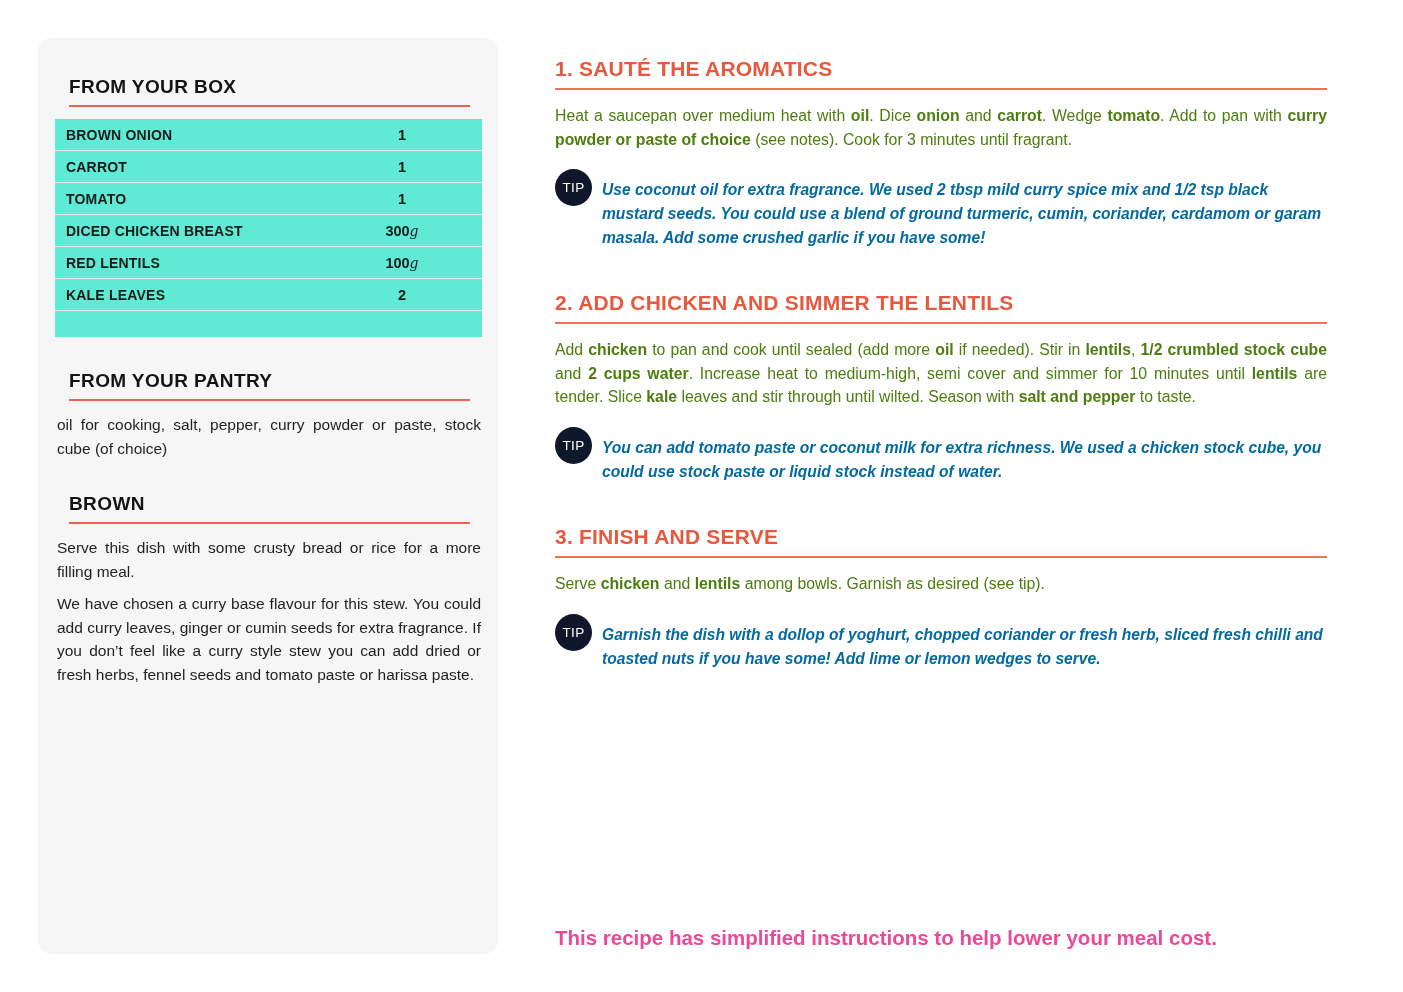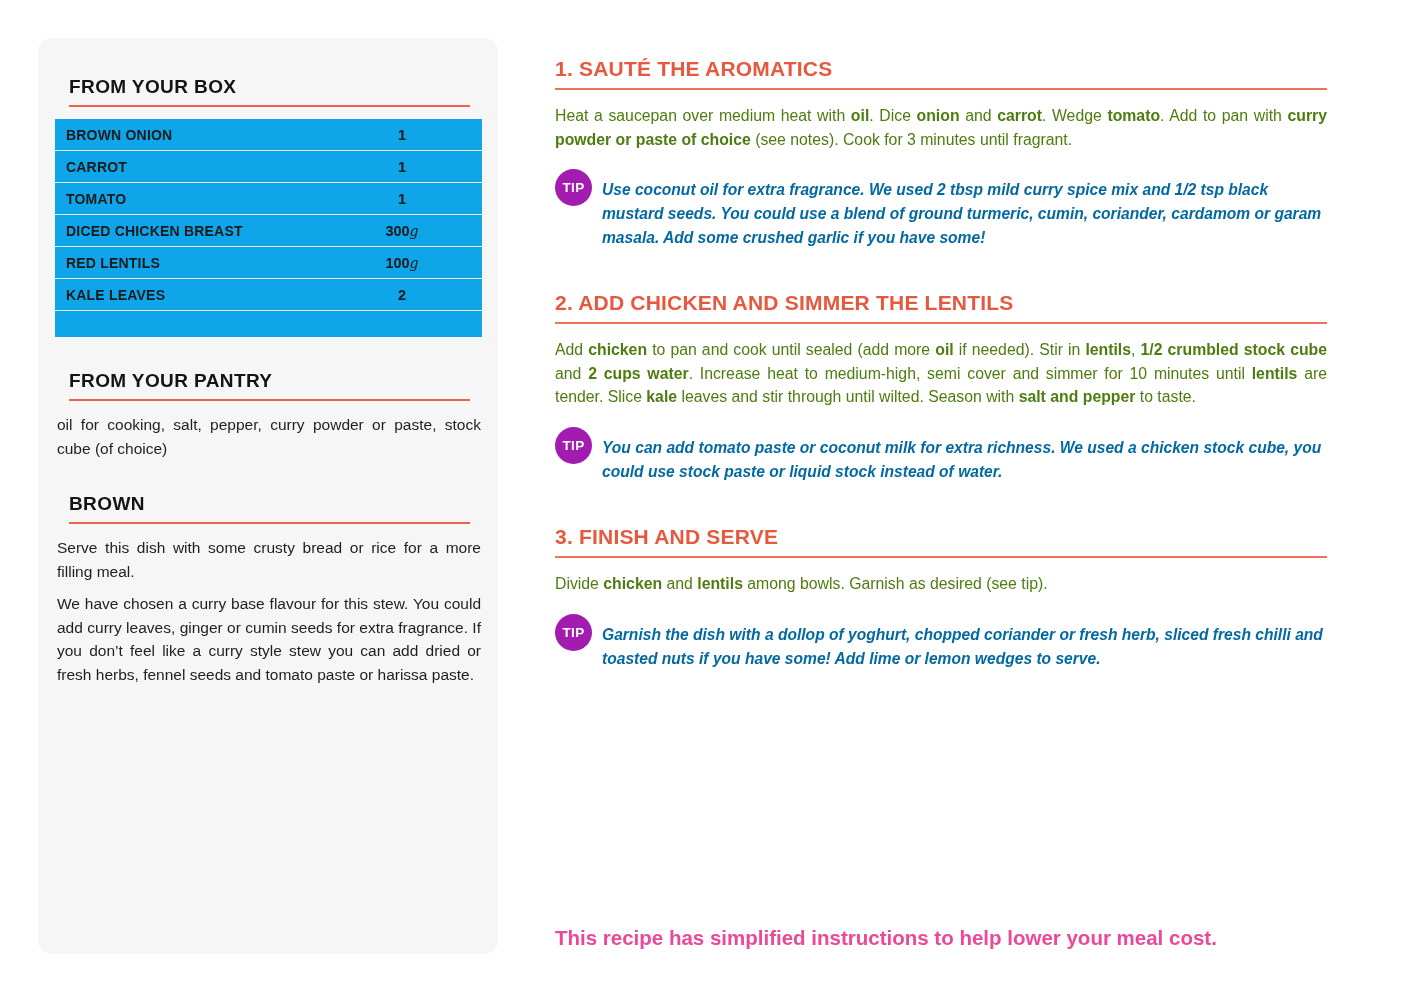--- a/index.html
+++ b/index.html
@@ -12,21 +12,21 @@
   .sidebar{
     position:absolute;left:38px;top:38px;width:460px;height:916px;
     background:#F6F6F6;border-radius:14px;box-sizing:border-box;
     padding:26px 16px 0 19px;
   }
   .side-heading{
     font-size:19px;font-weight:700;letter-spacing:.4px;color:#141414;
     margin:12px;padding-bottom:7px;border-bottom:2px solid #E8644C;
   }
   .ing-table{
-    background:#0ea5e9;margin:11px 0 0 -2px;width:427px;
+    background:#5eead4;margin:11px 0 0 -2px;width:427px;
   }
   .ing-row{
     display:flex;align-items:center;height:31px;
     border-bottom:1px solid #E9E9E9;
   }
   .ing-row.spacer{height:26px;border-bottom:none;}
   .ing-name{
     flex:1;font-size:14px;font-weight:700;letter-spacing:.2px;padding-left:11px;
   }
   .ing-qty{
@@ -54,21 +54,21 @@
   .step-body{
     font-size:15.8px;line-height:23.5px;text-align:justify;color:#4d7c0f;
     margin:14px 0 0 0;
   }
   .step-body .b{font-weight:700;}
   .tip{
     display:flex;align-items:flex-start;margin:17px 0 0 0;
   }
   .tip-badge{
     flex:0 0 auto;width:37px;height:37px;border-radius:50%;
-    background:#a21caf;color:#ffffff;font-size:13.5px;font-weight:700;
+    background:#0f172a;color:#ffffff;font-size:13.5px;font-weight:400;
     display:flex;align-items:center;justify-content:center;letter-spacing:.3px;
     margin-top:1px;
   }
   .tip-text{
     margin:10px 0 0 10px;font-size:15.6px;line-height:23.8px;
     font-weight:700;font-style:italic;color:#0369a1;
   }
   .footer-note{
     position:absolute;left:555px;top:926px;width:772px;
     font-size:20.5px;font-weight:700;color:#ec4899;white-space:nowrap;
@@ -128,21 +128,21 @@
     <section class="step">
       <h2 class="step-heading">2. ADD CHICKEN AND SIMMER THE LENTILS</h2>
       <p class="step-body"><span>Add </span><span class="b">chicken</span><span> to pan and cook until sealed (add more </span><span class="b">oil</span><span> if needed). Stir in </span><span class="b">lentils</span><span>, </span><span class="b">1/2 crumbled stock cube</span><span> and </span><span class="b">2 cups water</span><span>. Increase heat to medium-high, semi cover and simmer for 10 minutes until </span><span class="b">lentils</span><span> are tender. Slice </span><span class="b">kale</span><span> leaves and stir through until wilted. Season with </span><span class="b">salt and pepper</span><span> to taste.</span></p>
       <div class="tip">
         <span class="tip-badge">TIP</span>
         <p class="tip-text">You can add tomato paste or coconut milk for extra richness. We used a chicken stock cube, you could use stock paste or liquid stock instead of water.</p>
       </div>
     </section>
     <section class="step">
       <h2 class="step-heading">3. FINISH AND SERVE</h2>
-      <p class="step-body"><span>Divide </span><span class="b">chicken</span><span> and </span><span class="b">lentils</span><span> among bowls. Garnish as desired (see tip).</span></p>
+      <p class="step-body"><span>Serve </span><span class="b">chicken</span><span> and </span><span class="b">lentils</span><span> among bowls. Garnish as desired (see tip).</span></p>
       <div class="tip">
         <span class="tip-badge">TIP</span>
         <p class="tip-text">Garnish the dish with a dollop of yoghurt, chopped coriander or fresh herb, sliced fresh chilli and toasted nuts if you have some! Add lime or lemon wedges to serve.</p>
       </div>
     </section>
   </main>
 
 <div class="footer-note">This recipe has simplified instructions to help lower your meal cost.</div>
 
 </body></html>

